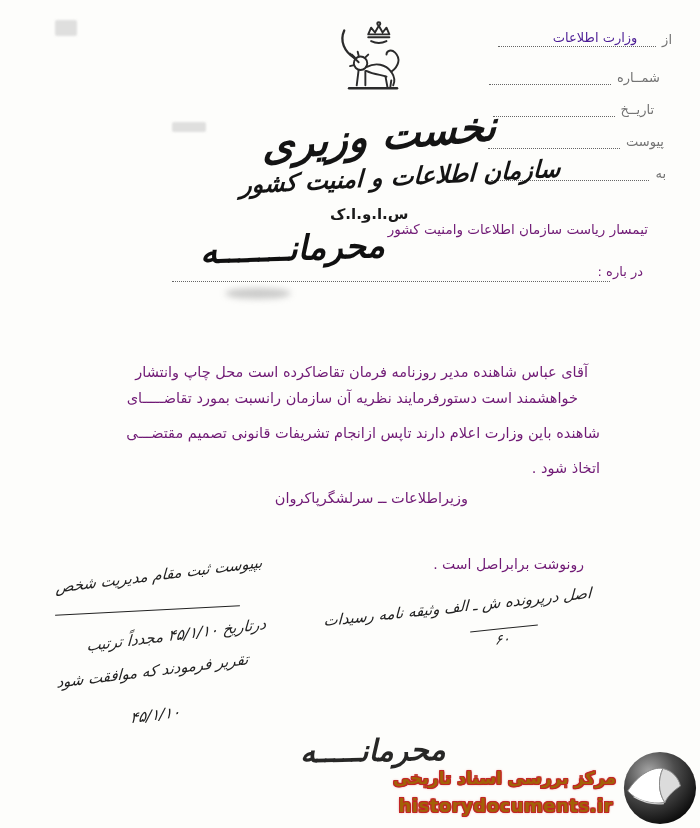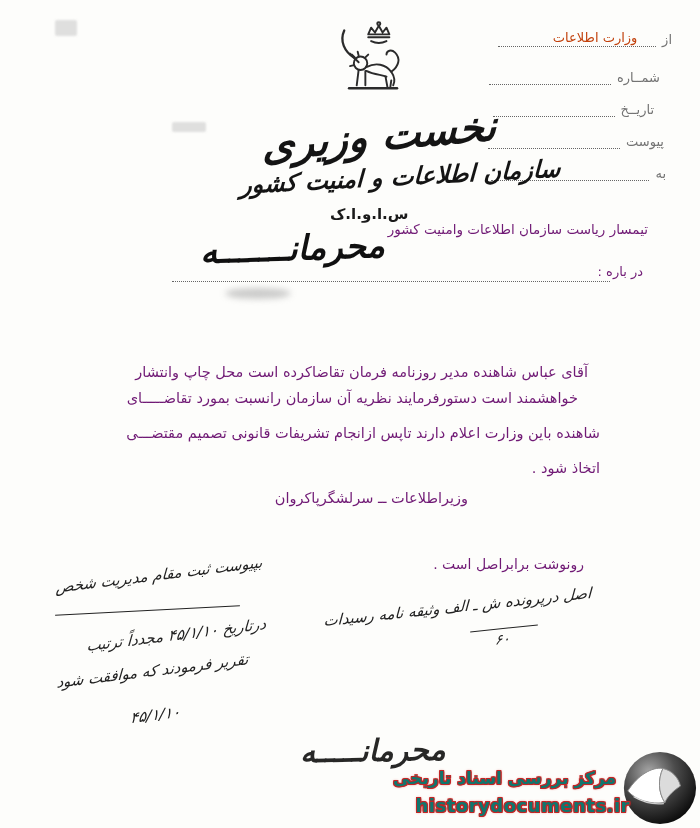--- a/index.html
+++ b/index.html
@@ -8,40 +8,40 @@
     position:relative;width:700px;height:828px;margin:0 auto;
     background:#fdfdfb;overflow:hidden;
     font-family:"DejaVu Sans",sans-serif;color:#1c1c1c;
   }
   .abs{position:absolute;}
   .rtl{direction:rtl;unicode-bidi:embed;}
   
   .form-row{position:absolute;direction:rtl;display:flex;align-items:flex-end;gap:6px;}
   .form-label{font-size:13px;letter-spacing:1px;color:#737373;white-space:nowrap;}
   .dotline{border-bottom:1.5px dotted #666;height:16px;display:flex;align-items:flex-end;justify-content:center;}
-  .form-value{font-size:13px;color:#c2410c;white-space:nowrap;padding:0 4px 1px;margin-left:36px;}
+  .form-value{font-size:13px;color:#4c1d95;white-space:nowrap;padding:0 4px 1px;margin-left:36px;}
   
   .calli{font-style:italic;font-weight:bold;color:#141414;white-space:nowrap;}
   .title-main{font-size:41px;transform:rotate(-5deg) skewX(-6deg);letter-spacing:1px;}
   .title-sub{font-size:24px;transform:rotate(-3deg) skewX(-5deg);}
   .savak{font-size:15px;font-weight:bold;letter-spacing:3px;color:#1a1a1a;}
   
   .typed{font-size:14.5px;color:#701a75;white-space:nowrap;}
   .stamp{font-weight:bold;color:#101010;white-space:nowrap;}
   .stamp-conf{font-size:34px;transform:rotate(-2deg);font-style:italic;}
   .stamp-conf-bottom{font-size:30px;transform:rotate(-1deg);font-style:italic;opacity:.9;}
   .smudge{background:#9a9a9a;border-radius:50%;filter:blur(3px);opacity:.5;}
   
   .hand{font-style:italic;color:#222;white-space:nowrap;font-size:15px;}
   .hand-left{transform:rotate(-7deg) skewX(-10deg);}
   .hand-right{transform:rotate(-6deg) skewX(-8deg);}
   .hand-rule{border-top:1.6px solid #222;}
   
   .wm-text{
-    font-weight:bold;color:#0f766e;white-space:nowrap;
+    font-weight:bold;color:#a16207;white-space:nowrap;
     text-shadow:-1px -1px 0 #c22525,1px -1px 0 #c22525,-1px 1px 0 #c22525,
                  1px 1px 0 #c22525,0 -1px 0 #c22525,0 1px 0 #c22525,
                 -1px 0 0 #c22525,1px 0 0 #c22525,0 0 3px #c22525;
   }
   .wm-fa{font-size:17px;}
   .wm-en{font-size:18px;letter-spacing:.5px;}
   .artifact{background:#bcbcbc;opacity:.45;border-radius:2px;filter:blur(1px);}
 </style>
 </head>
 <body>
@@ -146,16 +146,16 @@
             <stop offset="100%" stop-color="#050505"></stop>
           </radialGradient>
         </defs>
         <circle cx="41" cy="41" r="37" fill="url(#sph)"></circle>
         <path d="M8 44 C18 28 33 19 44 21 C39 32 39 45 46 56 C33 58 16 54 8 44 Z" fill="#ffffff" stroke="#8a8a8a" stroke-width="1"></path>
         <path d="M44 21 C53 23 60 30 62 39 C53 45 48 51 46 56 C39 45 39 32 44 21 Z" fill="#dcdcdc" stroke="#8a8a8a" stroke-width="1"></path>
         <path d="M14 50 C24 56 36 58 45 57" fill="none" stroke="#ffffff" stroke-width="1.4" opacity=".7"></path>
       </svg>
     </div>
     <div class="abs wm-text wm-fa rtl" style="right:84px;bottom:40px;">مرکز بررسی اسناد تاریخی</div>
-    <div class="abs wm-text wm-en" style="right:70px;bottom:12px;">historydocuments.ir</div>
+    <div class="abs wm-text wm-en" style="right:87px;bottom:12px;">historydocuments.ir</div>
   </div>
 
 </div>
 
 </body></html>

